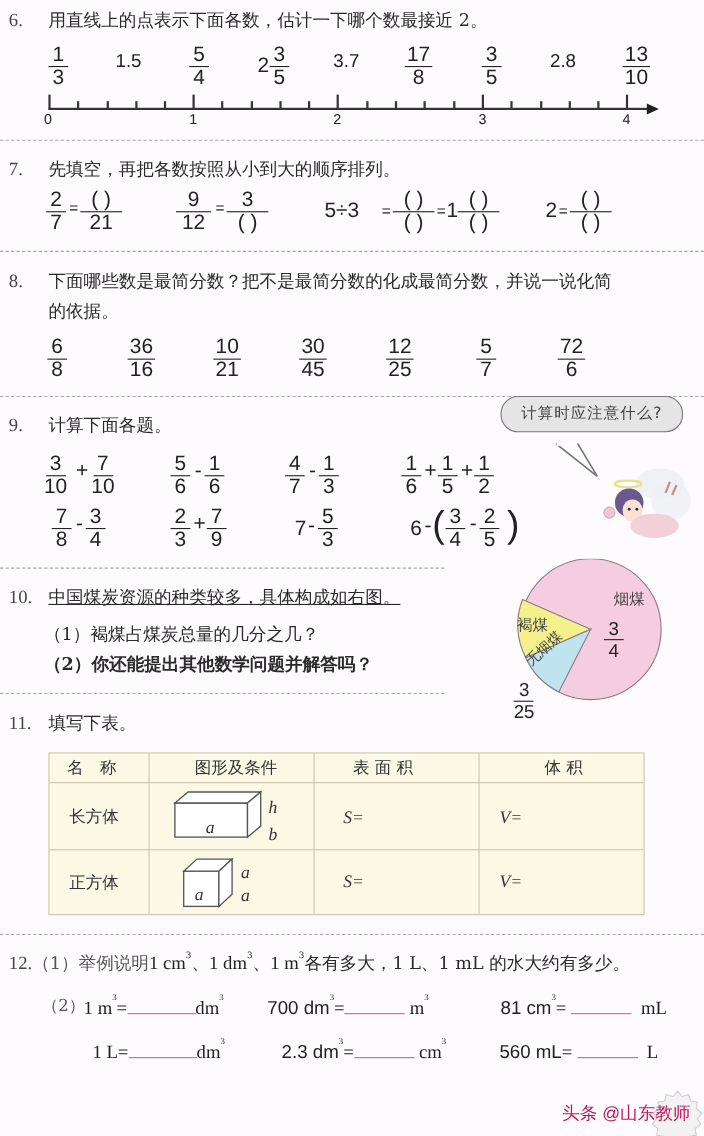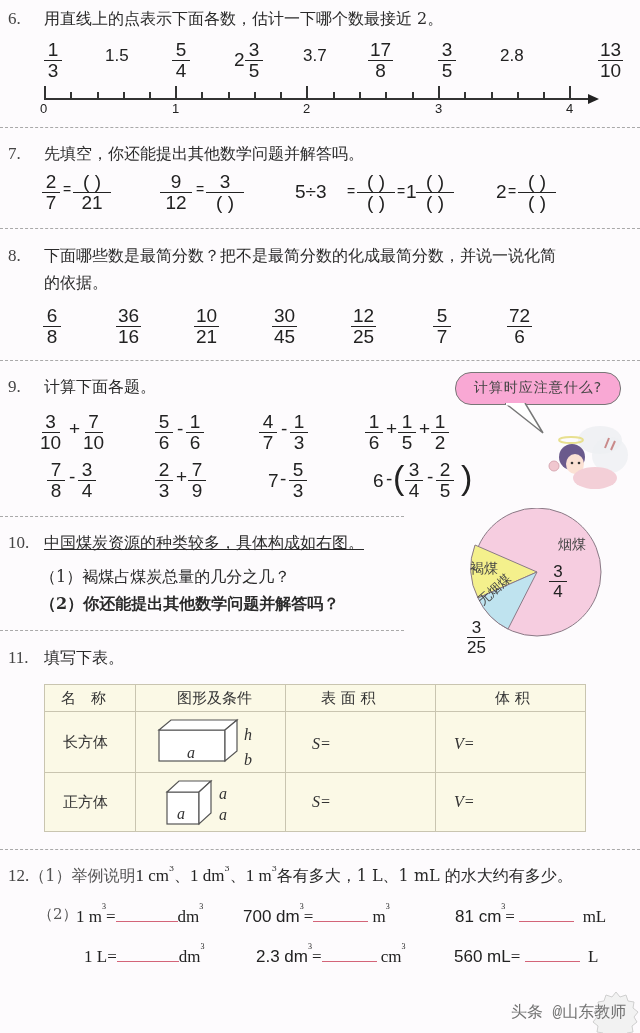--- a/index.html
+++ b/index.html
@@ -54,21 +54,21 @@
 <div class="plain" style="left:303px; top:46px;">3.7</div>
 <div class="frac" style="left:368px; top:40px;justify-content:flex-end;">
   <span class="num">17</span>
     <span class="den">8</span>
 </div>
 <div class="frac" style="left:438px; top:40px;">
   <span class="num">3</span>
     <span class="den">5</span>
 </div>
 <div class="plain" style="left:500px; top:46px;">2.8</div>
-<div class="frac" style="left:566px; top:40px;margin-left:32px;">
+<div class="frac" style="left:566px; top:40px;">
   <span class="num">13</span>
     <span class="den">10</span>
 </div>
 
 <div>
   <div class="nl-axis"></div>
   <div class="nl-arrow"></div>
 
   <div class="tick" style="left:44px; top:86px; height:13px;"></div>
   <div class="tick" style="left:175px; top:86px; height:13px;"></div>
@@ -95,21 +95,21 @@
   <div class="tick-label" style="left:40px; top:101px;">0</div>
   <div class="tick-label" style="left:172px; top:101px;">1</div>
   <div class="tick-label" style="left:303px; top:101px;">2</div>
   <div class="tick-label" style="left:435px; top:101px;">3</div>
   <div class="tick-label" style="left:566px; top:101px;">4</div>
 </div>
 
 <div class="dash" style="left:0; top:127px; width:640px;"></div>
 
 <div class="qnum" style="left:8px; top:144px;">7.</div>
-<div class="qtext" style="left:44px; top:144px;">先填空，你还能提出其他数学问题并解答吗。</div>
+<div class="qtext" style="left:44px; top:144px;">先填空，再把各数按照从小到大的顺序排列。</div>
 
 <div class="frac" style="left:42px; top:172px;">
   <span class="num">2</span>
     <span class="den">7</span>
 </div>
 <div class="op" style="left:63px; top:181px; font-size:14px;">=</div>
 <div class="frac" style="left:73px; top:172px;">
   <span class="num" style="min-width:38px;">(   )</span>
     <span class="den">21</span>
 </div>
@@ -177,21 +177,21 @@
 <div class="frac" style="left:507px; top:306px;">
   <span class="num">72</span>
     <span class="den">6</span>
 </div>
 
 <div class="dash" style="left:0; top:360px; width:640px;"></div>
 
 <div class="qnum" style="left:8px; top:377px;">9.</div>
 <div class="qtext" style="left:44px; top:377px;">计算下面各题。</div>
 
-<div class="abs" style="left:455px; top:372px; width:166px; height:33px; border:1.5px solid #777; border-radius:16px; background:#f9a8d4;">
+<div class="abs" style="left:455px; top:360px; width:166px; height:33px; border:1.5px solid #777; border-radius:16px; background:#e5e5e5;">
   <div style="position:absolute; left:0; right:0; top:6px; text-align:center; font-family:'DejaVu Sans', sans-serif; font-size:14px; color:#444; letter-spacing:1px;">计算时应注意什么?</div>
 </div>
 <svg class="abs" style="left:505px; top:403px;" width="40" height="32">
   <path d="M0,0 L38,30 L20,0" fill="#fff" stroke="#777" stroke-width="1.5"></path>
   <line x1="1" y1="1" x2="19" y2="1" stroke="#fff" stroke-width="3"></line>
 </svg>
 
 <svg class="abs" style="left:545px; top:420px;" width="90" height="85">
   <ellipse cx="55" cy="20" rx="22" ry="14" fill="#eef0f3" opacity="0.9"></ellipse>
   <ellipse cx="65" cy="35" rx="18" ry="18" fill="#eef0f3" opacity="0.8"></ellipse>
@@ -384,13 +384,13 @@
 <div class="abs unit" style="left:256px; top:944px; white-space:nowrap;">
   <span class="sans">2.3 dm</span><sup>3</sup><span>=</span><span class="blank" style="width:55px;"></span> <span>cm</span><sup>3</sup>
 </div>
 <div class="abs unit" style="left:454px; top:944px; white-space:nowrap;">
   <span class="sans">560 mL</span><span>=</span> <span class="blank" style="width:55px;"></span>&nbsp;&nbsp;<span>L</span>
 </div>
 
 <svg class="abs" style="left:592px; top:990px;" width="48" height="43">
   <path d="M24,2 l4,5 6,-2 2,6 6,1 -1,6 5,4 -4,5 3,5 -5,4 1,6 -6,1 -2,6 -6,-2 -4,5 -4,-5 -6,2 -2,-6 -6,-1 1,-6 -5,-4 4,-5 -3,-5 5,-4 -1,-6 6,-1 2,-6 6,2 z" fill="#f2f2f2" stroke="#cfcfcf" stroke-width="1"></path>
 </svg>
-<div class="abs" style="left:511px; top:1002px; font-family:Liberation Mono, monospace; font-size:16px; color:#737373; white-space:nowrap;">头条 @山东教师</div>
+<div class="abs" style="left:511px; top:1002px; font-family:Liberation Sans, sans-serif; font-size:16px; color:#be185d; white-space:nowrap;">头条 @山东教师</div>
 
 </body></html>

